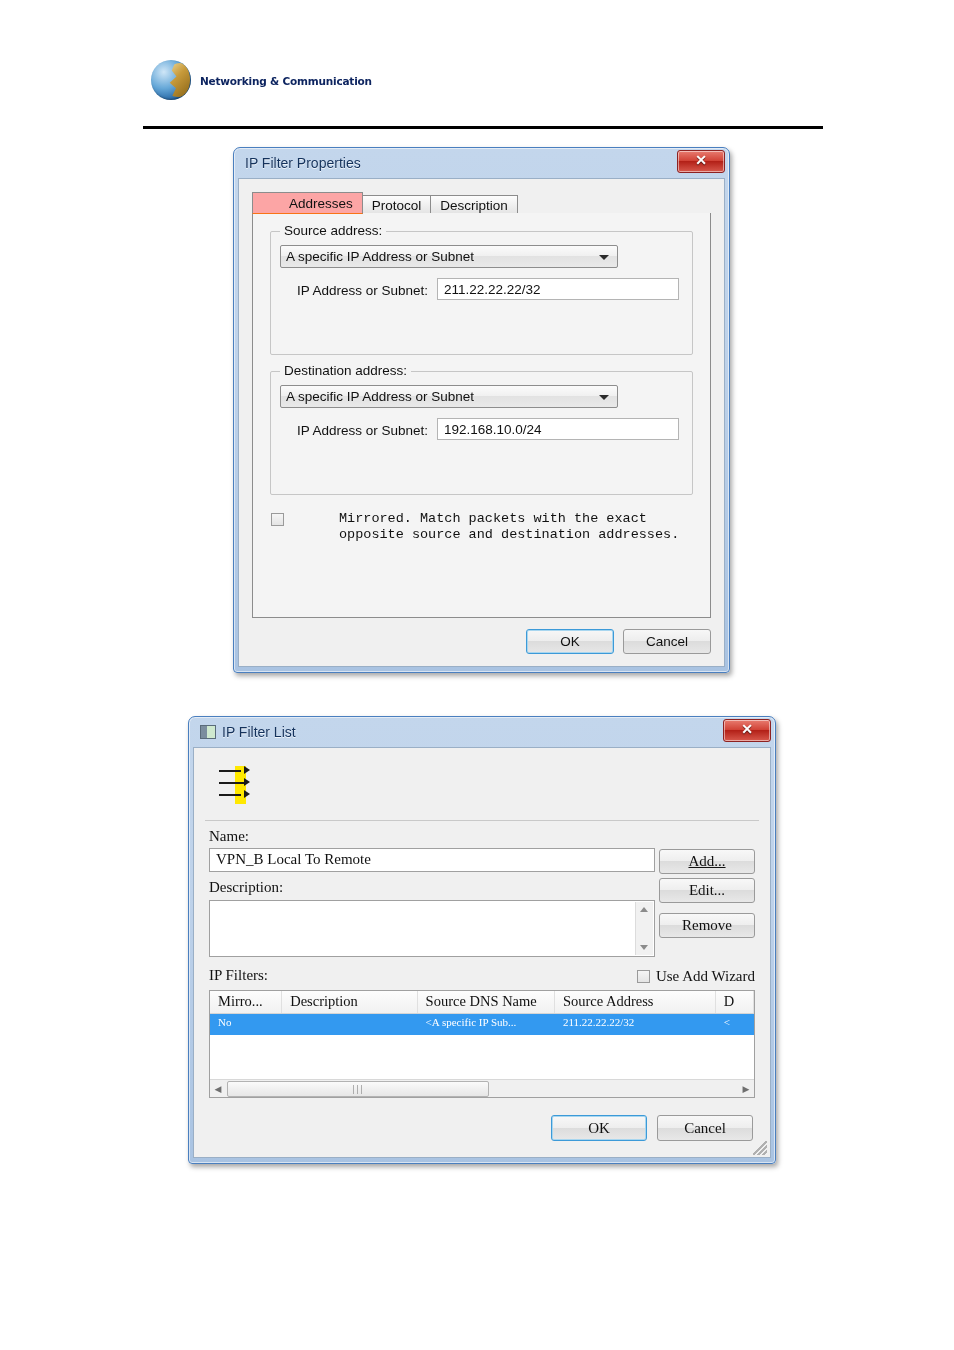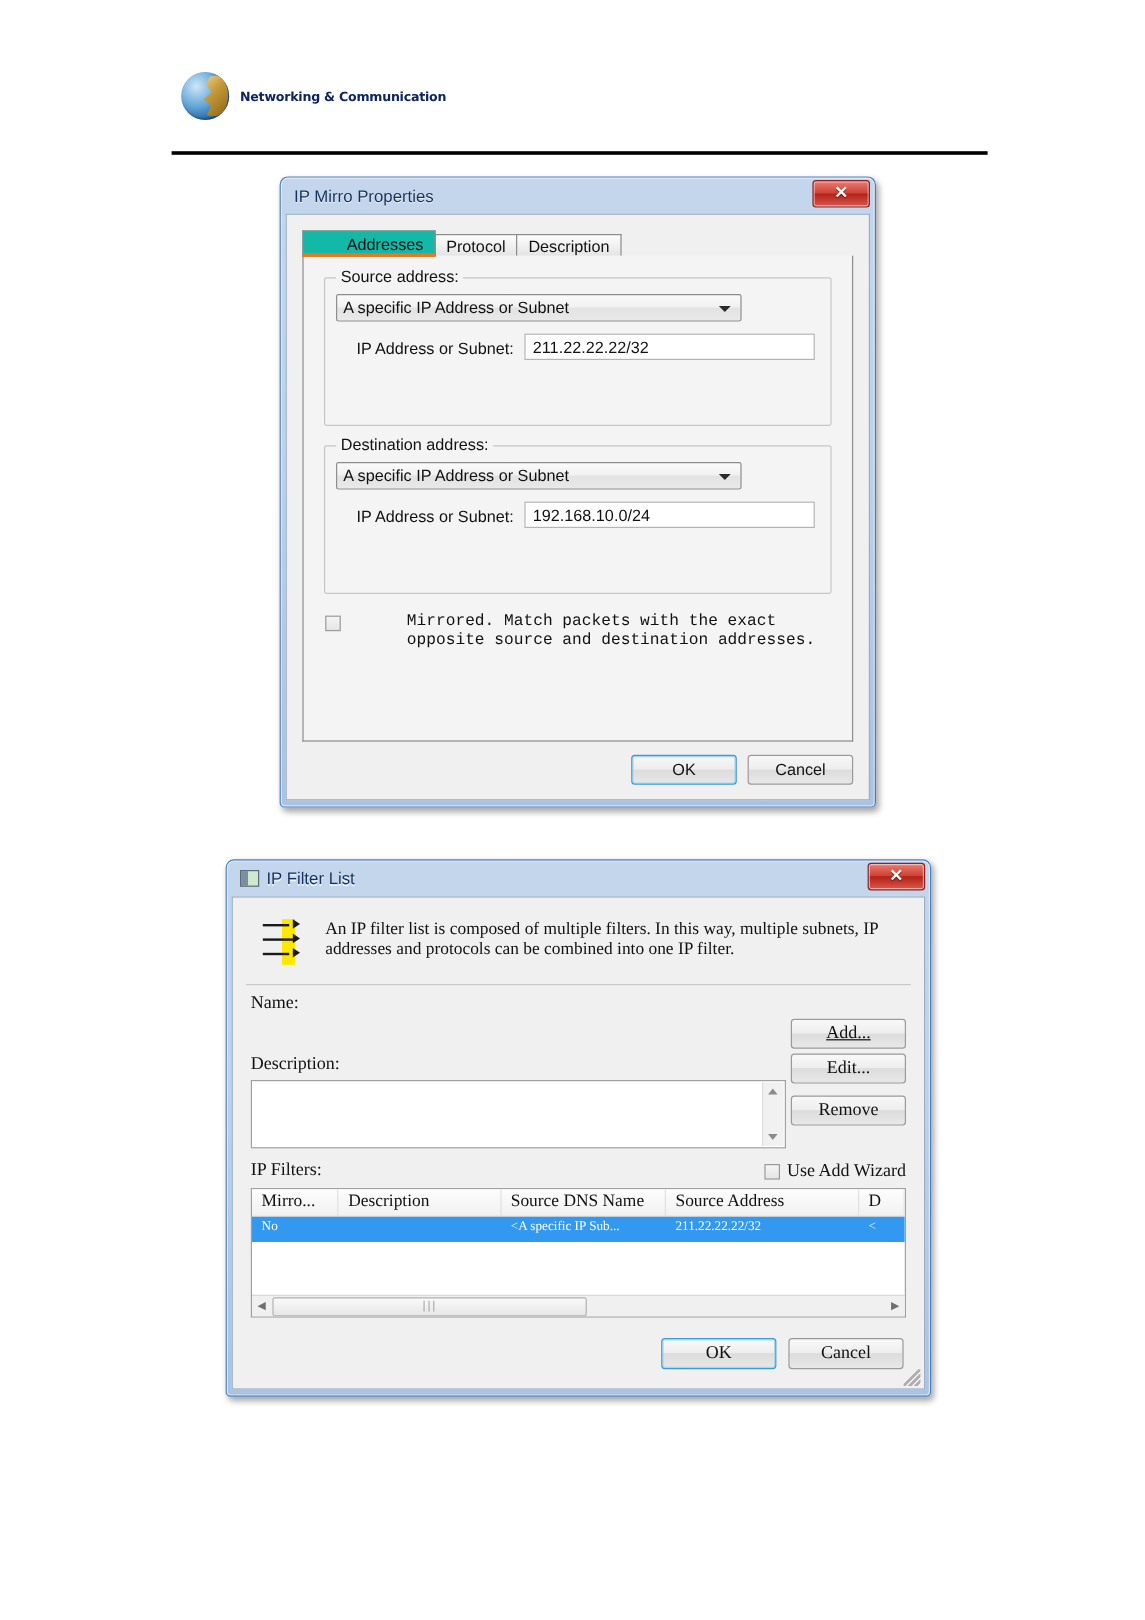--- a/index.html
+++ b/index.html
@@ -166,26 +166,26 @@
     border: 1px solid #8c8c8c;
     border-bottom: none;
     background: linear-gradient(to bottom, #fdfdfd, #e3e3e3);
     margin-right: -1px;
     cursor: default;
     height: 19px;
     box-sizing: border-box;
     line-height: 16px;
   }
   .tab.selected {
-    background: #14b8a6;
+    background: #fca5a5;
     position: relative;
     z-index: 2;
     height: 22px;
     line-height: 18px;
-    border-bottom: 3px solid #f97316;
+    border-bottom: 1px solid #f97316;
     padding-left: 36px;
   }
   .tabpage {
     position: absolute;
     left: 13px;
     top: 34px;
     right: 13px;
     bottom: 48px;
     border: 1px solid #8c8c8c;
     border-top: none;
@@ -501,21 +501,21 @@
     <div class="logo-text">
       <div class="logo-tag">Networking &amp; Communication</div>
     </div>
   </div>
 </div>
 <div id="header-rule"></div>
 
 <div class="win-dialog" id="dlg-ip-filter-properties">
 
   <div class="win-titlebar">
-    <span class="win-title">IP Mirro Properties</span>
+    <span class="win-title">IP Filter Properties</span>
     <div class="win-close">✕</div>
   </div>
 
   <div class="win-body">
 
     <div class="tabstrip">
       <div class="tab selected">Addresses</div>
       <div class="tab">Protocol</div>
       <div class="tab">Description</div>
     </div>
@@ -573,24 +573,24 @@
       <div class="info-panel">
         <div class="filter-icon">
           <div class="hl"></div>
           <div class="bar" style="top:6px;  width:22px;"></div>
           <div class="bar" style="top:18px; width:26px;"></div>
           <div class="bar" style="top:30px; width:22px;"></div>
           <div class="arw" style="left:25px; top:2px;"></div>
           <div class="arw" style="left:25px; top:14px;"></div>
           <div class="arw" style="left:25px; top:26px;"></div>
         </div>
-        <div class="info-text serif-text">An IP filter list is composed of multiple filters. In this way, multiple subnets, IP addresses and protocols can be combined into one IP filter.</div>
       </div>
 
       <div class="lbl-serif" style="left:4px; top:70px;">Name:</div>
+      <div class="tb-serif" style="left:4px; top:90px; width:446px; height:24px;">VPN_B Local To Remote</div>
 
       <div class="lbl-serif" style="left:4px; top:121px;">Description:</div>
       <div class="tb-serif" style="left:4px; top:142px; width:446px; height:57px; padding:0;">
         <div class="scroll-v">
           <span class="up"></span>
           <span class="dn"></span>
         </div>
       </div>
 
       <div class="btn-serif" style="right:4px; top:91px; width:96px; height:25px;text-decoration:underline;">Add...</div>

